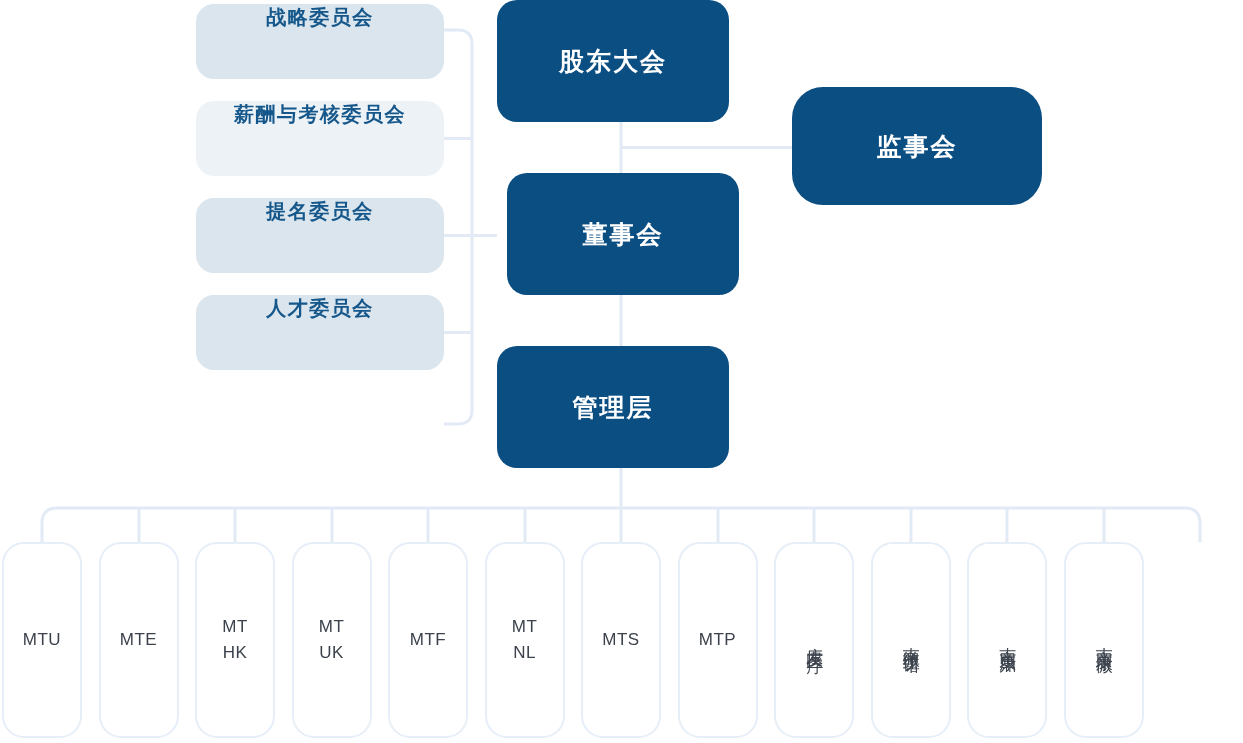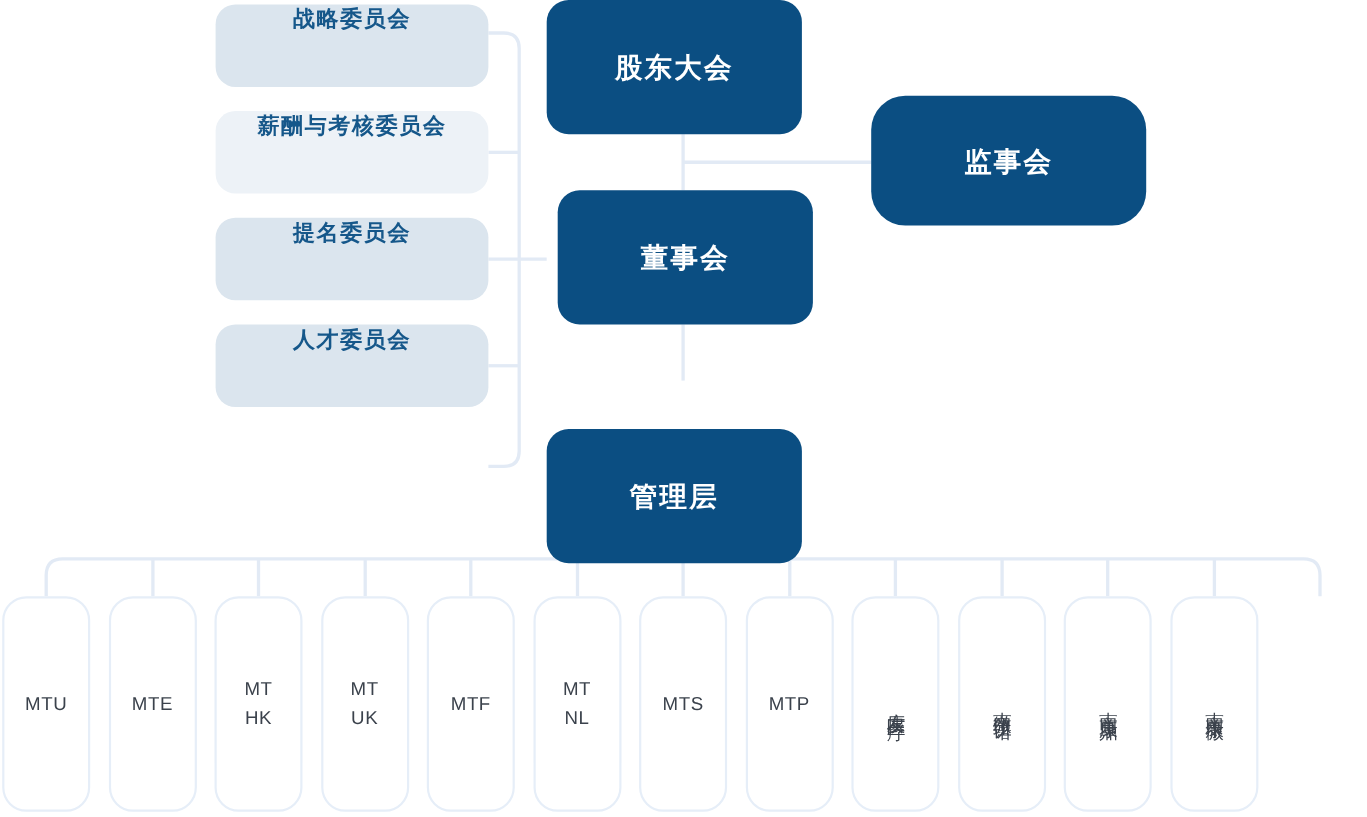--- a/index.html
+++ b/index.html
@@ -28,21 +28,21 @@
 
   .gov-box {
     width: 232px; height: 122px;
     background: var(--primary, #0b4e82);
     color: var(--box-text, #ffffff);
     border-radius: 20px;
     font-size: 25px; font-weight: 700; letter-spacing: 2px;
   }
   #shareholders-box { left: 497px; top: 0; }
   #board-box        { left: 497px; top: 173px; margin-left: 10px; }
-  #management-box   { left: 497px; top: 346px; margin-top: 44px; }
+  #management-box   { left: 497px; top: 346px; }
   #supervisory-box  { left: 792px; top: 87px; width: 250px; height: 118px; border-radius: 31px; }
 
   #committee-col {
     position: absolute;
     left: 196px; top: 4px;
     width: 248px;
     display: flex; flex-direction: column;
     gap: 22px;
     z-index: 1;
   }

